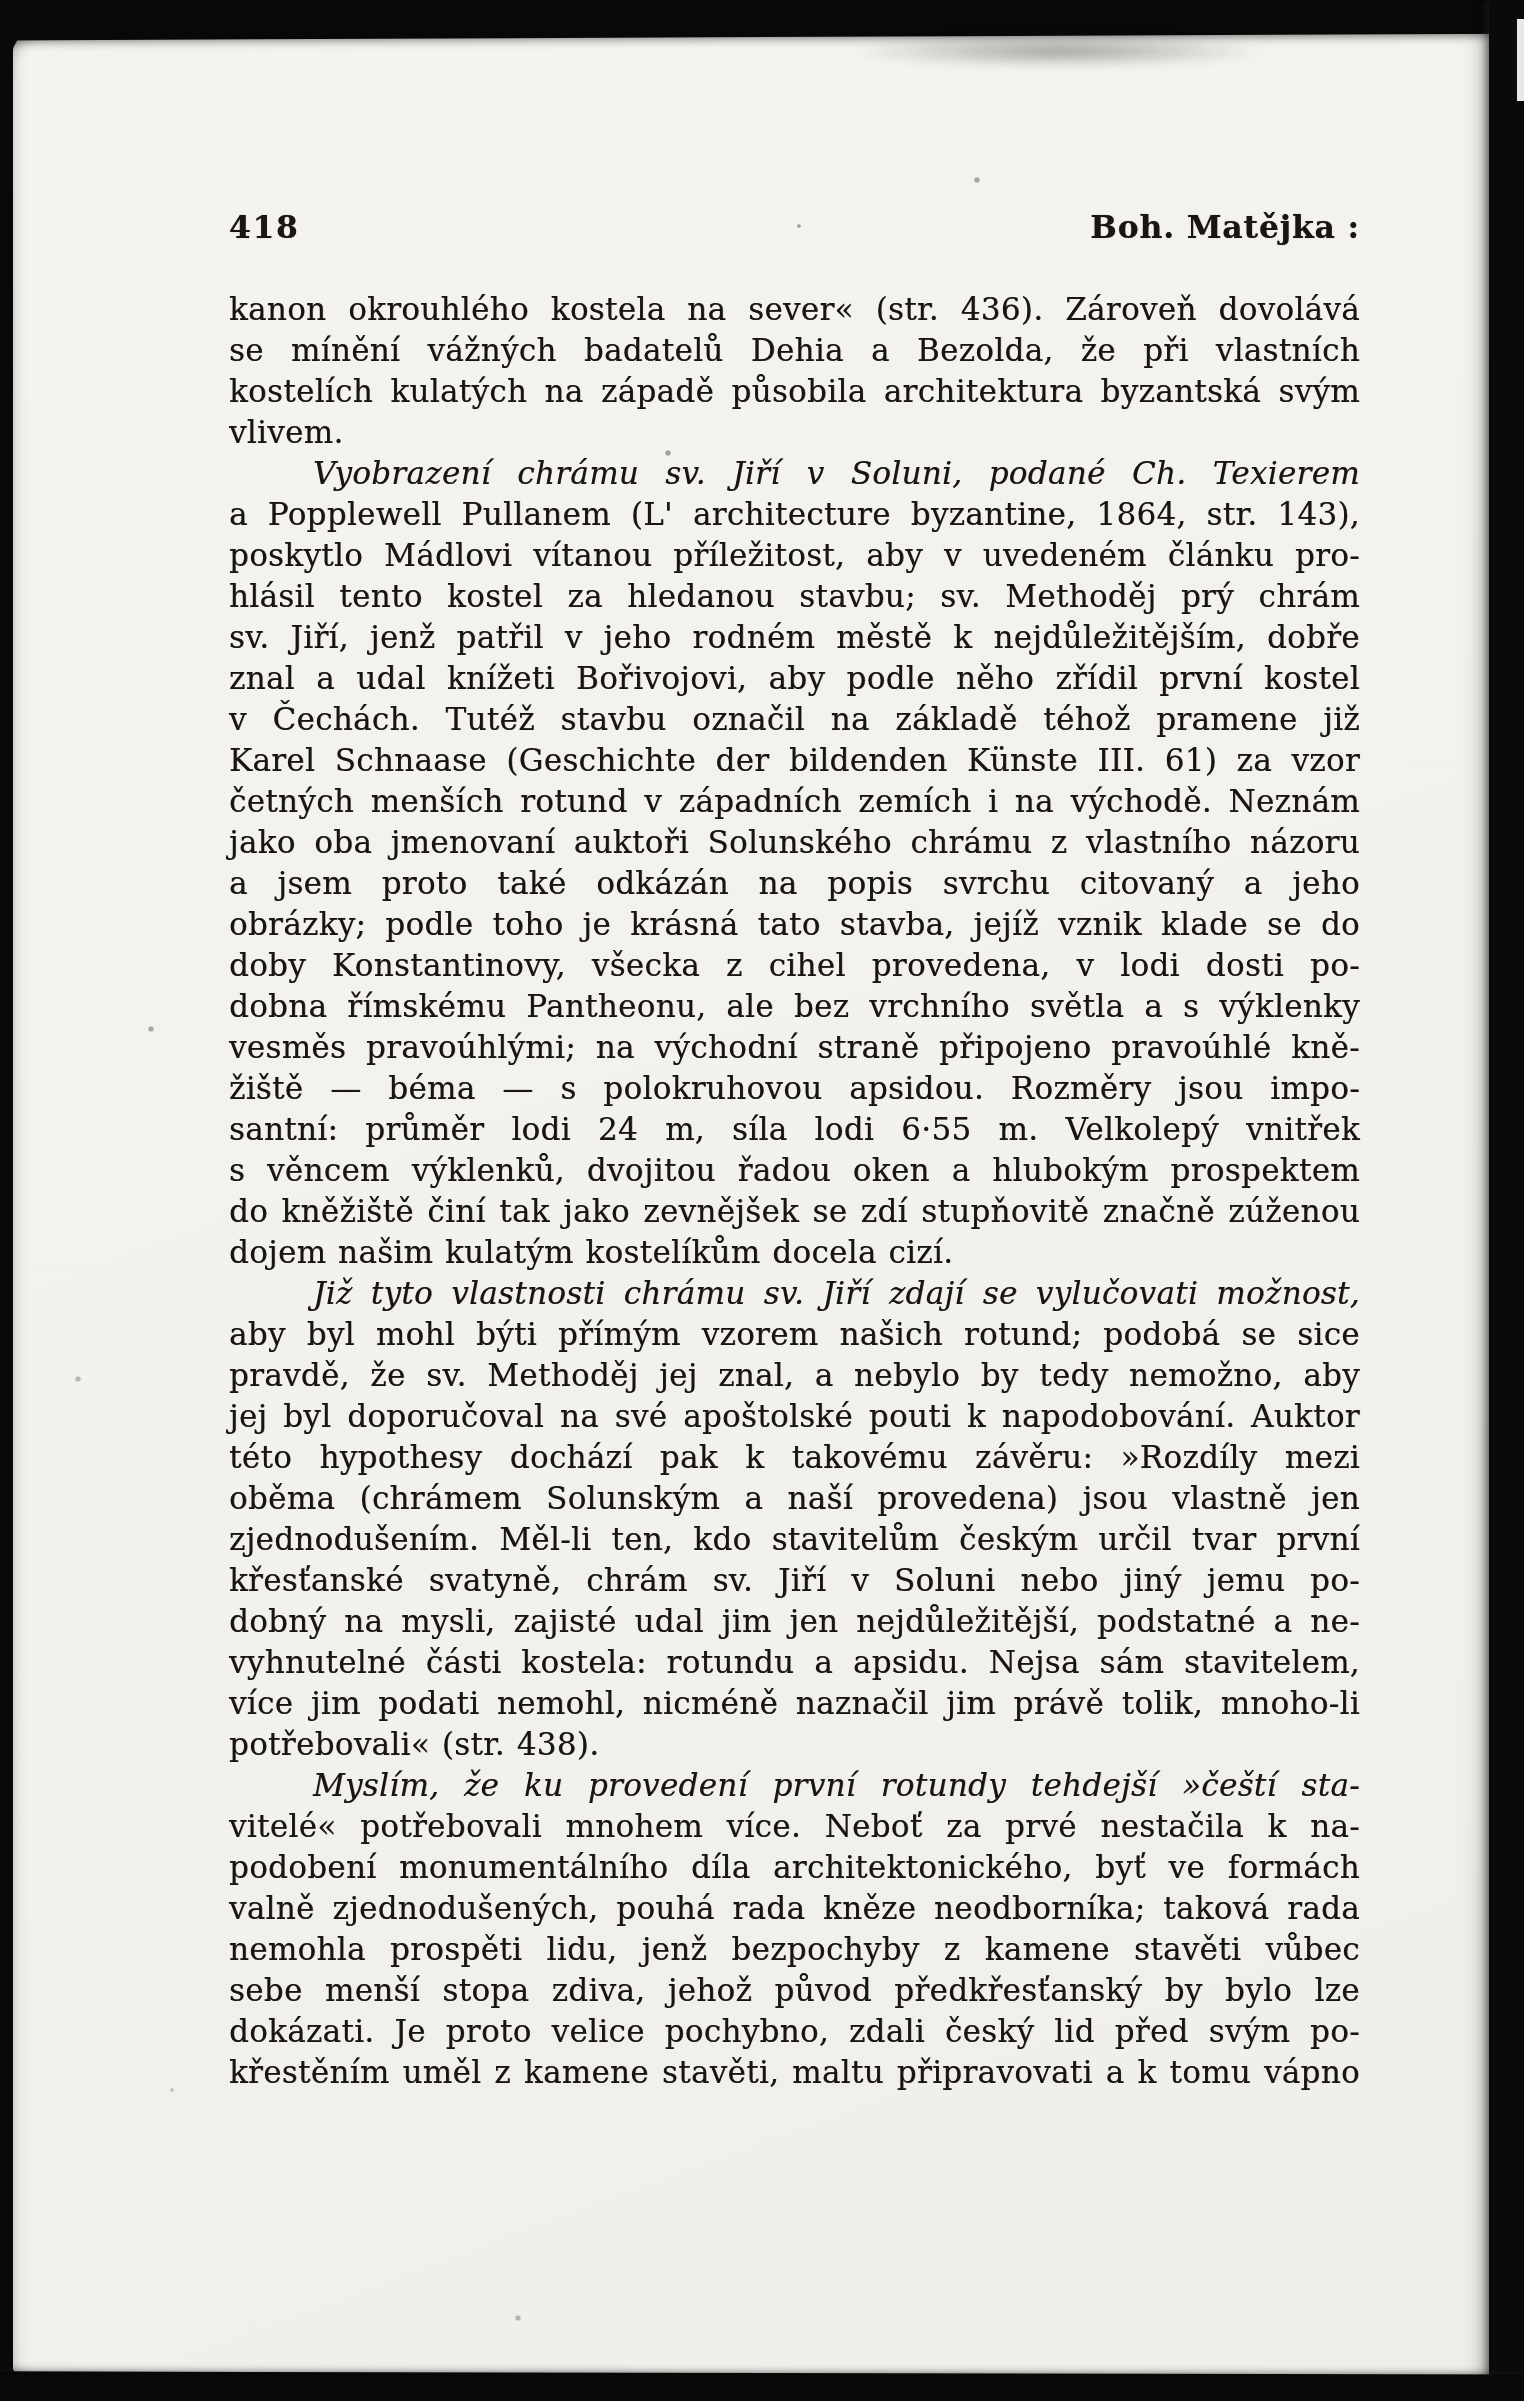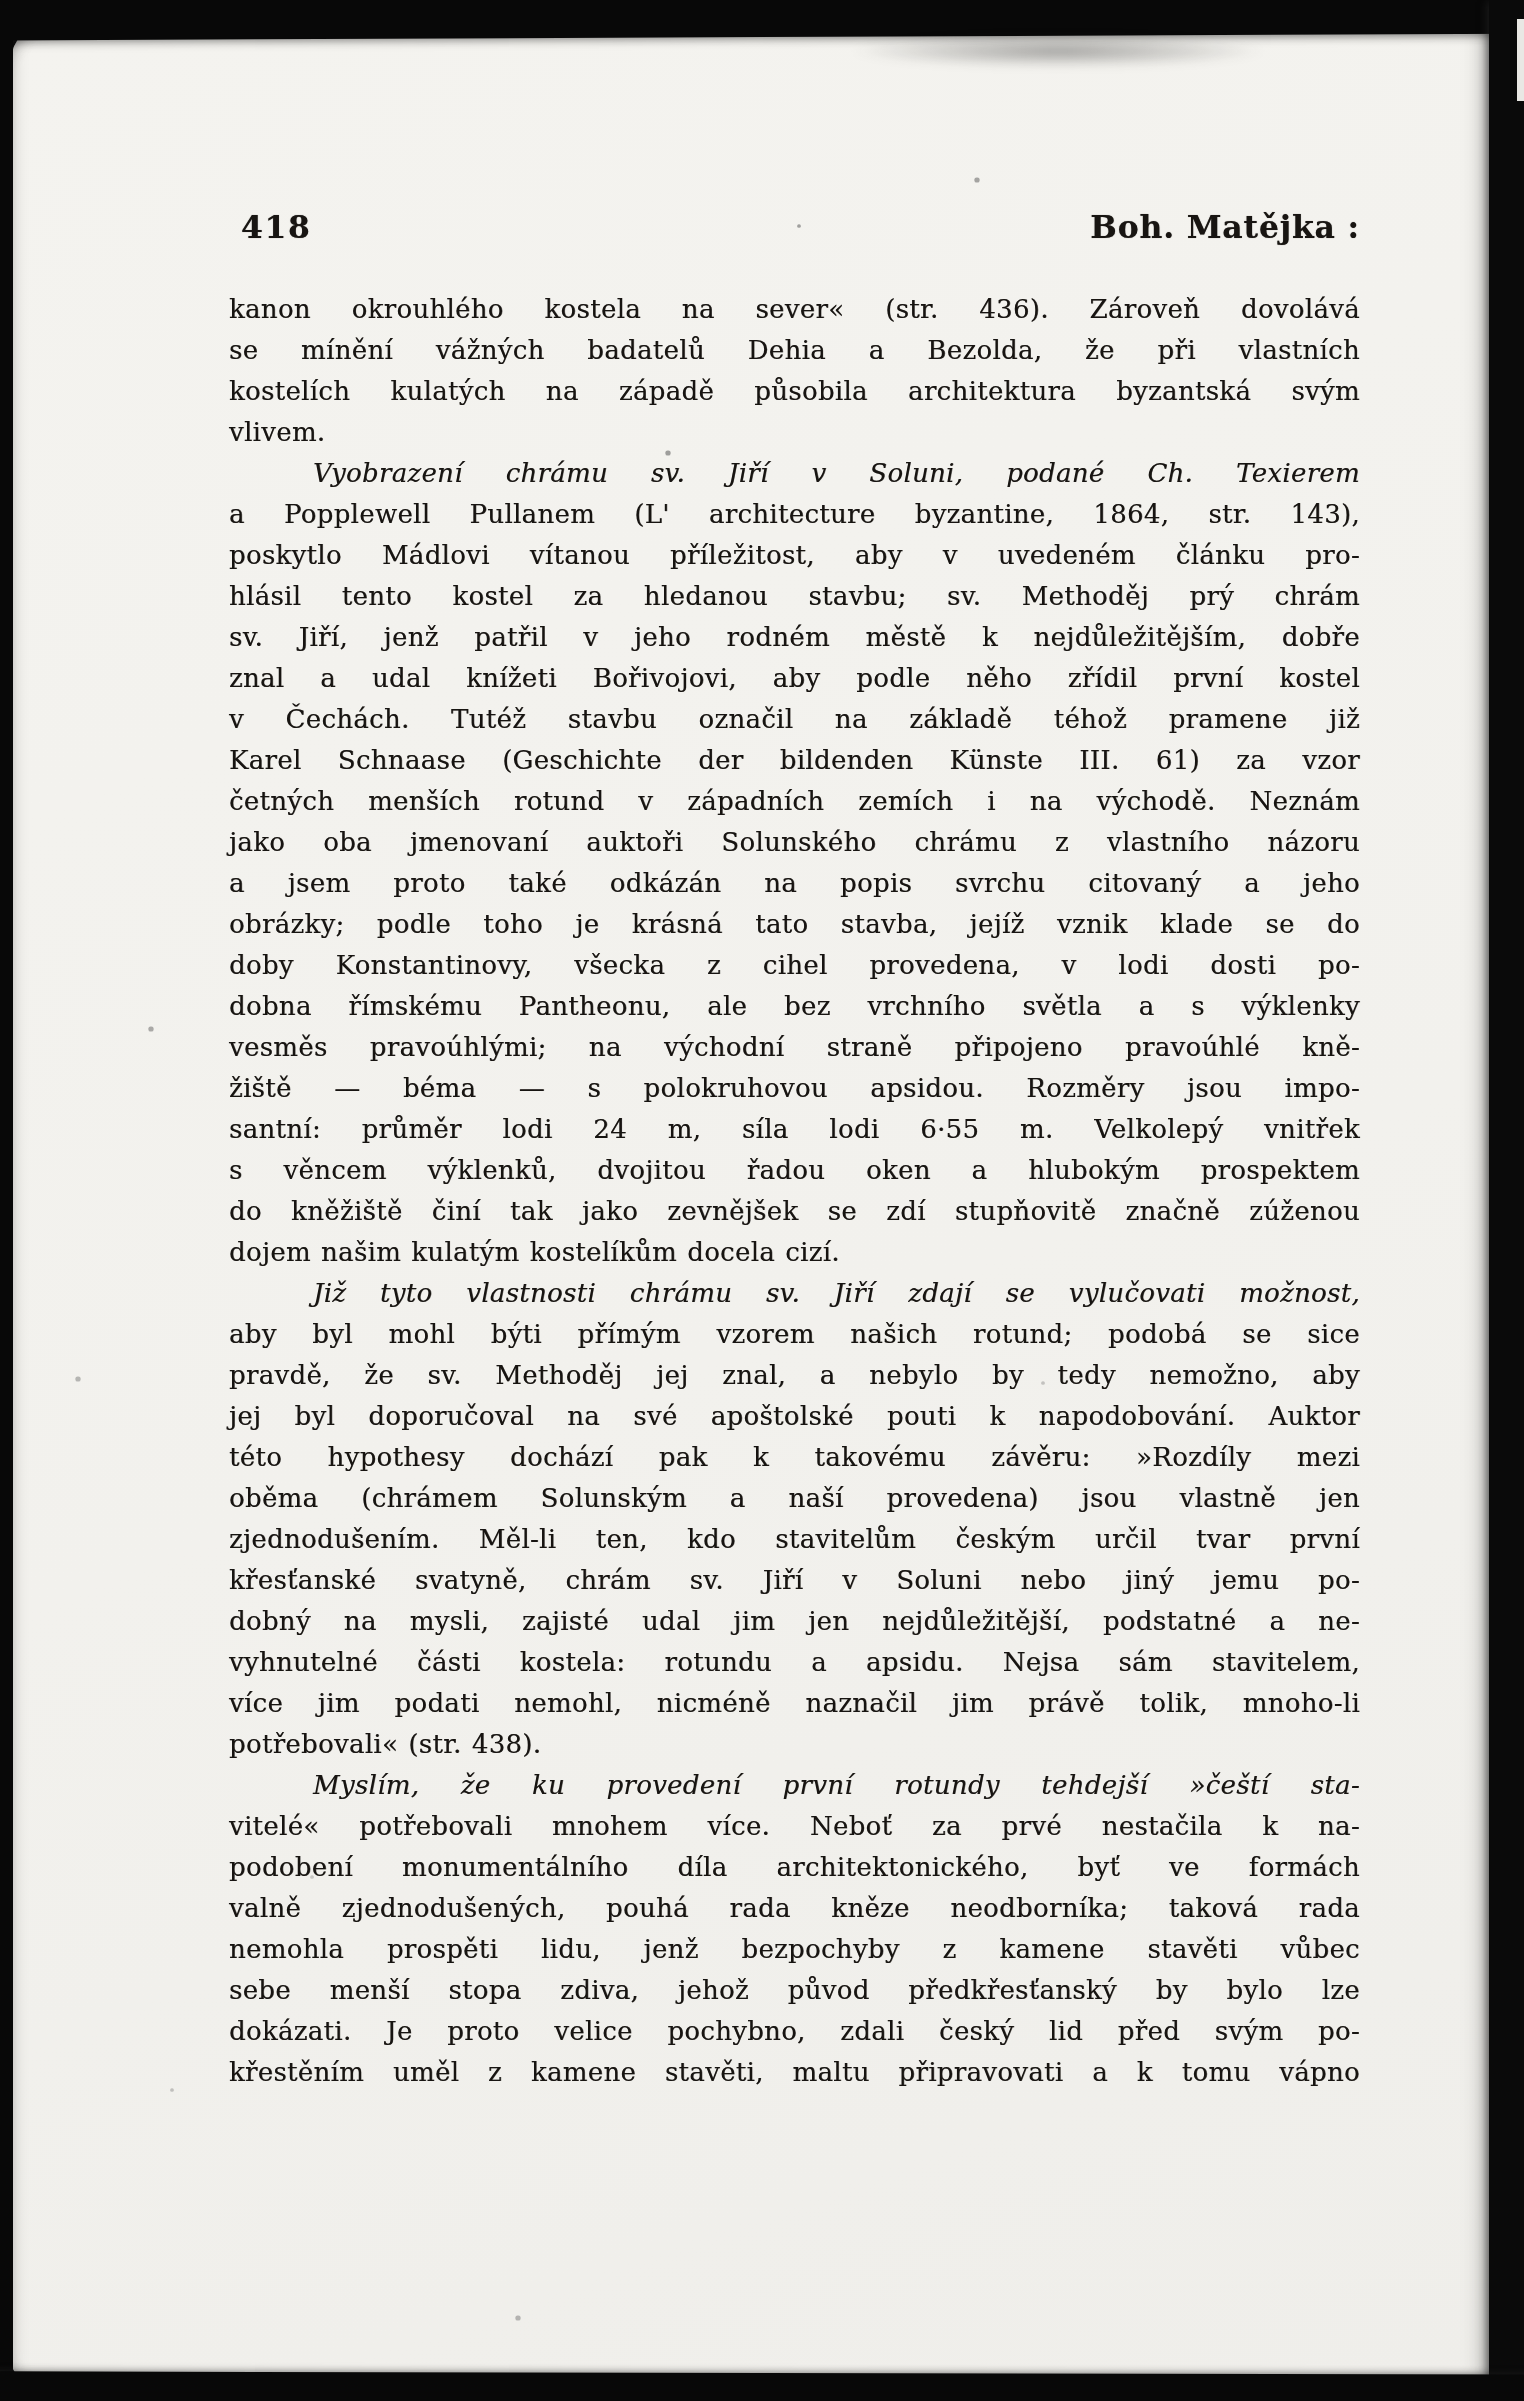--- a/index.html
+++ b/index.html
@@ -61,38 +61,38 @@
       171px 2089px 0 0.8px rgba(80,80,80,0.30),
       517px 2317px 0 1.6px rgba(70,70,70,0.35),
       311px 1876px 0 0.8px rgba(90,90,90,0.28);
   }
   
   .header {
     position: absolute; top: 208px; left: 229px; width: 1131px; height: 37px;
     color: #181512;
   }
   .pagenum {
-    position: absolute; left: 12px; top: 0;
+    position: absolute; left: 0; top: 0;
     font-size: 31.5px; font-weight: 700; letter-spacing: 1.6px;
     text-shadow: 0 0 0.8px rgba(25,22,18,0.6);
   }
   .running {
     text-align: right;
     font-size: 31.5px; font-weight: 700; letter-spacing: 0.8px;
     text-shadow: 0 0 0.8px rgba(25,22,18,0.6);
   }
   
   .textblock {
     position: absolute; top: 289px; left: 229px; width: 1131px;
     color: #171411;
   }
   .line {
     height: 41px;
     line-height: 41px;
-    font-size: 26px;
+    font-size: 31px;
     letter-spacing: 0.3px;
     word-spacing: 1.6px;
     text-align: justify;
     text-align-last: justify;
     white-space: normal;
     overflow: visible;
     text-shadow: 0.4px 0.3px 0.6px rgba(25,22,18,0.55);
   }
   .line.indent { text-indent: 84px; font-style: italic; }
   .line.endline { text-align-last: left; }

